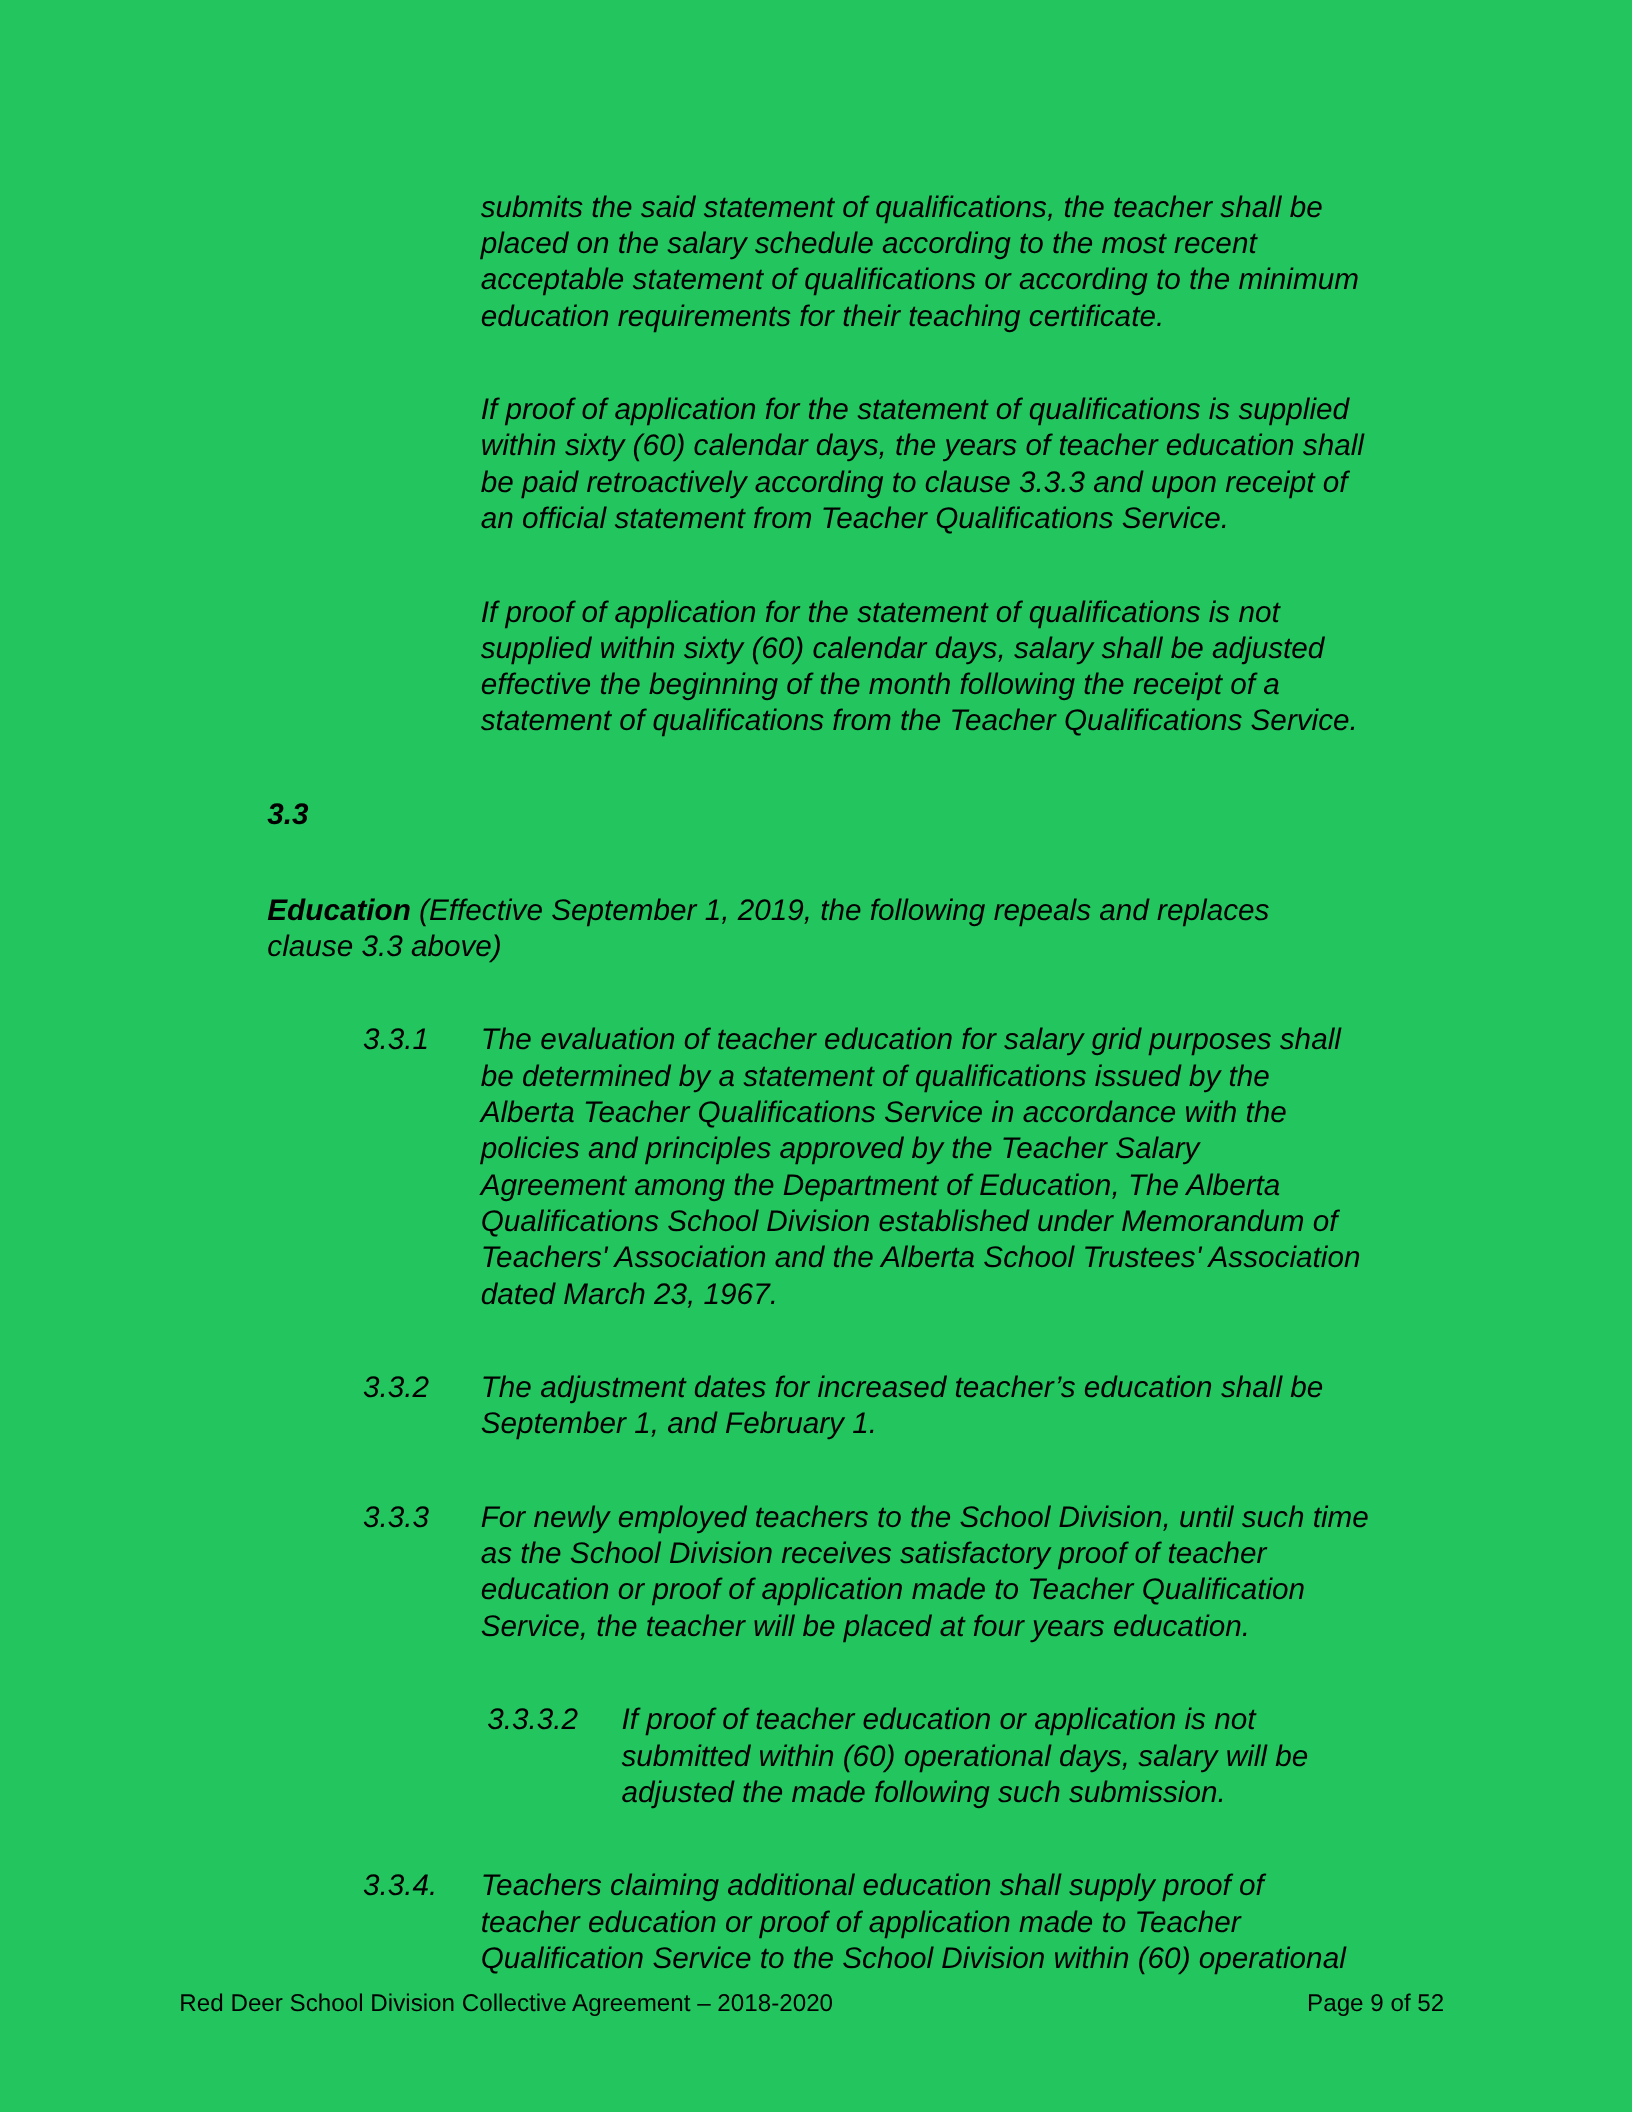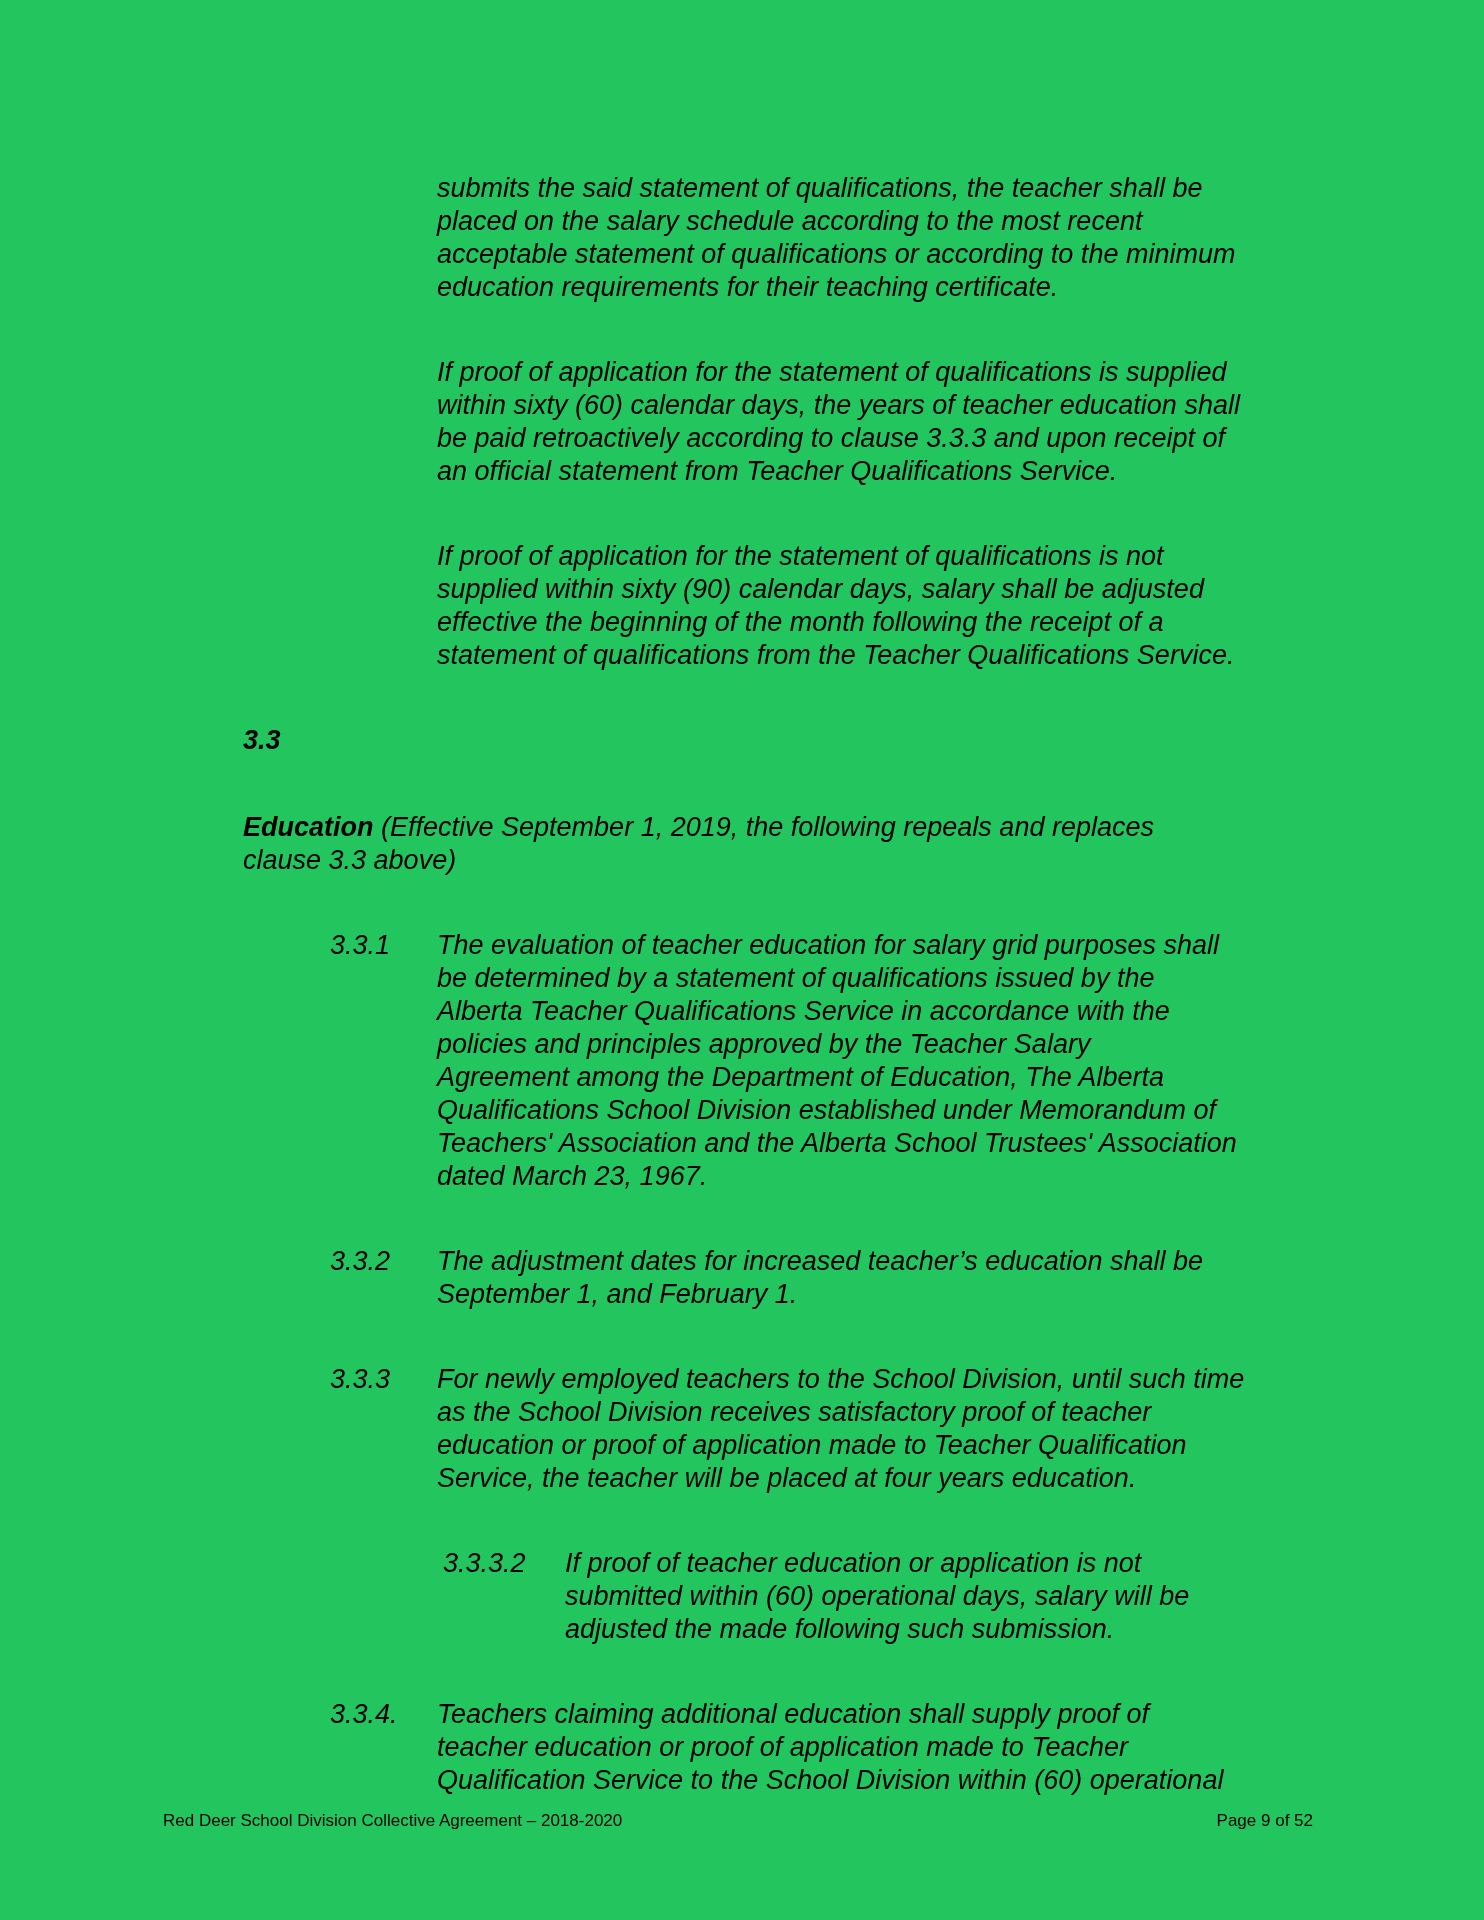--- a/index.html
+++ b/index.html
@@ -38,21 +38,21 @@
   .line { white-space: pre; height: 33px; }
   .b { font-weight: 700; }
   .footer {
     position: absolute;
     left: 163px;
     right: 171px;
     top: 1808px;
     display: flex;
     justify-content: space-between;
     font-style: normal;
-    font-size: 17px;
+    font-size: 22px;
     line-height: 26px;
   }
 </style>
 </head>
 <body>
 
 <div class="page">
   <div class="content">
       <div class="block para">
         <div class="line">submits the said statement of qualifications, the teacher shall be</div>
@@ -61,21 +61,21 @@
         <div class="line">education requirements for their teaching certificate.</div>
       </div>
       <div class="block para">
         <div class="line">If proof of application for the statement of qualifications is supplied</div>
         <div class="line">within sixty (60) calendar days, the years of teacher education shall</div>
         <div class="line">be paid retroactively according to clause 3.3.3 and upon receipt of</div>
         <div class="line">an official statement from Teacher Qualifications Service.</div>
       </div>
       <div class="block para">
         <div class="line">If proof of application for the statement of qualifications is not</div>
-        <div class="line">supplied within sixty (90) calendar days, salary shall be adjusted</div>
+        <div class="line">supplied within sixty (60) calendar days, salary shall be adjusted</div>
         <div class="line">effective the beginning of the month following the receipt of a</div>
         <div class="line">statement of qualifications from the Teacher Qualifications Service.</div>
       </div>
       <div class="block row heading-row">
         <div class="clabel">3.3</div>
         <div class="ctext">
           <div class="line"><span class="b">Education</span><span> (Effective September 1, 2019, the following repeals and replaces</span></div>
           <div class="line">clause 3.3 above)</div>
         </div>
       </div>

